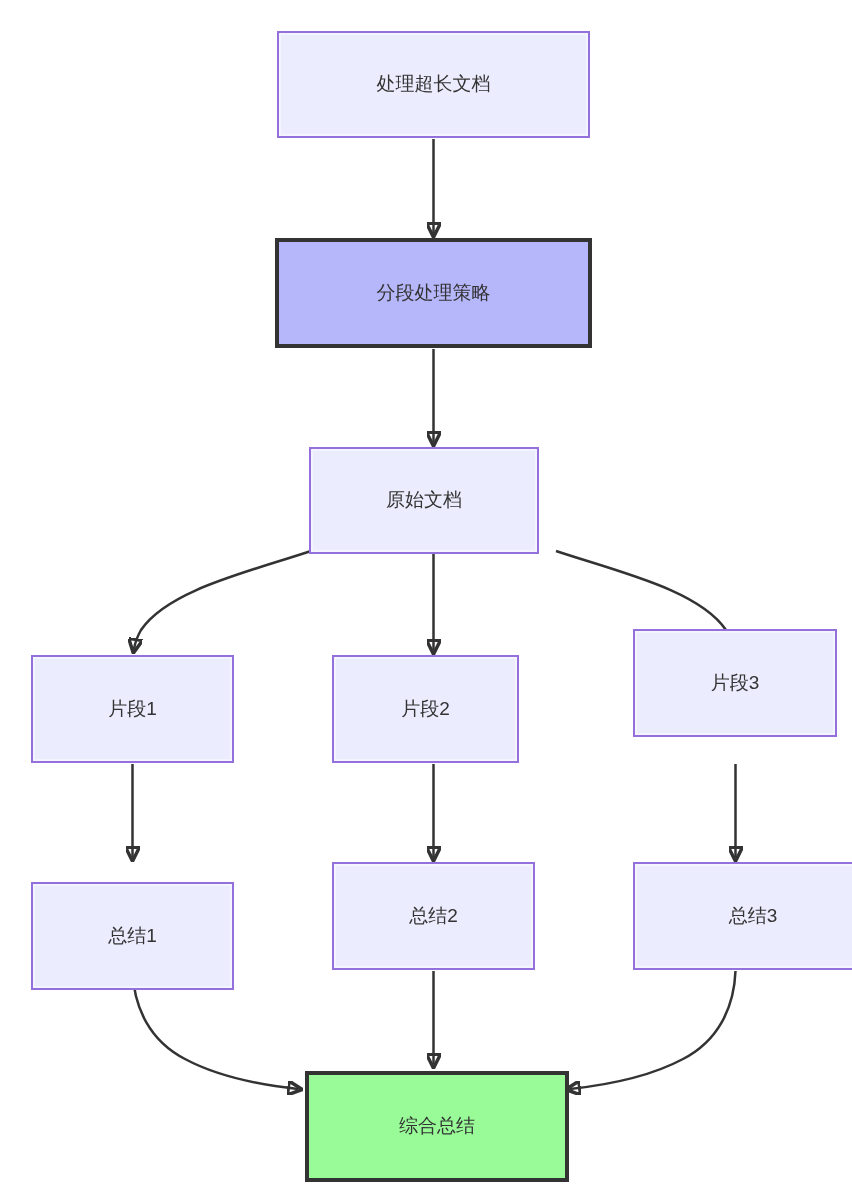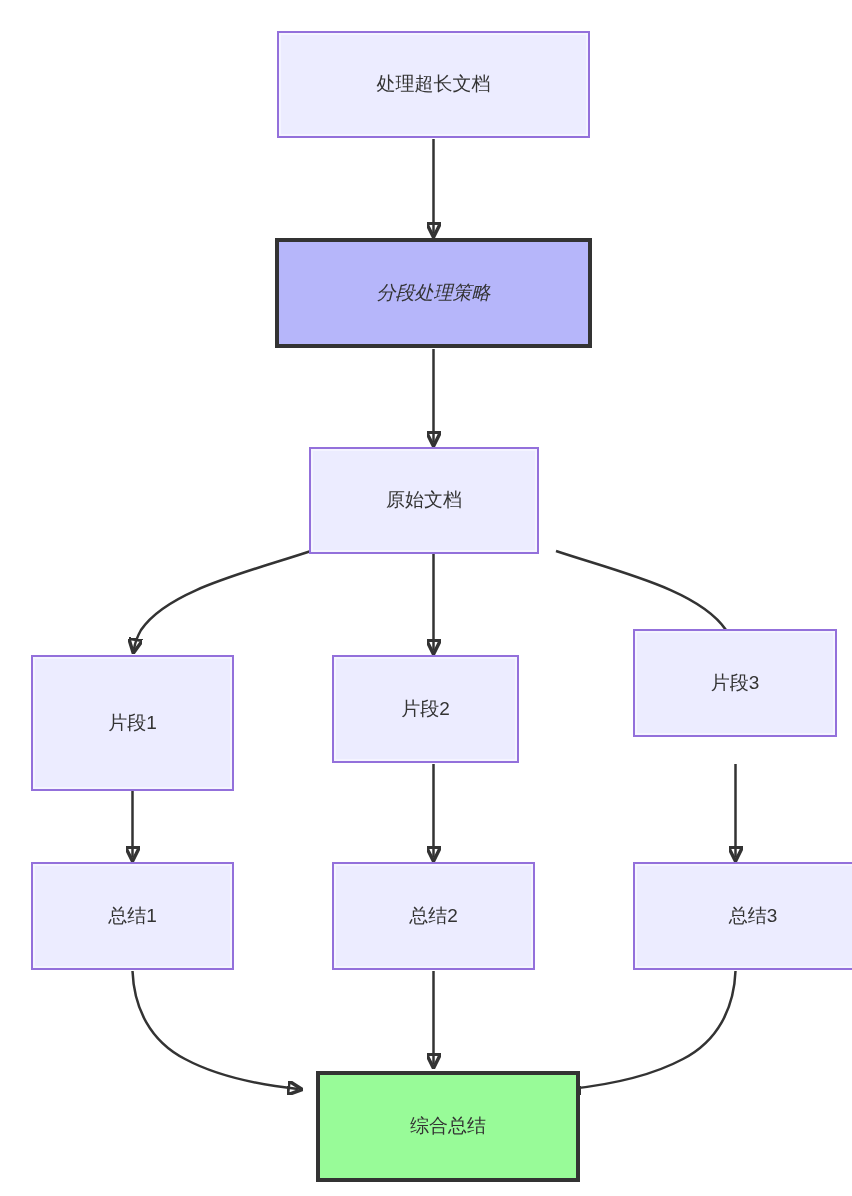--- a/index.html
+++ b/index.html
@@ -44,21 +44,20 @@
     color: var(--text-color);
     background: var(--node-fill);
     border: 2px solid var(--node-border);
   }
   .node.light {
     box-shadow: inset 0 0 0 2px rgba(255,255,255,0.45);
   }
   .node.emphasis {
     background: var(--emphasis-fill);
     border: 4px solid var(--strong-border);
-    font-style: italic;
   }
   .node.success {
     background: var(--success-fill);
     border: 4px solid var(--strong-border);
   }
   .node-label { display: inline-block; line-height: 1.3; }
 </style>
 </head>
 <body>
 
@@ -88,41 +87,41 @@
   </div>
 
   <div class="node emphasis" style="left:275px;top:238px;width:317px;height:110px">
     <span class="node-label">分段处理策略</span>
   </div>
 
   <div class="node light" style="left:309px;top:447px;width:230px;height:107px">
     <span class="node-label">原始文档</span>
   </div>
 
-  <div class="node light" style="left:31px;top:655px;width:203px;height:136px">
+  <div class="node light" style="left:31px;top:655px;width:203px;height:108px">
     <span class="node-label">片段1</span>
   </div>
 
   <div class="node light" style="left:332px;top:655px;width:187px;height:108px">
     <span class="node-label">片段2</span>
   </div>
 
   <div class="node light" style="left:633px;top:629px;width:204px;height:108px">
     <span class="node-label">片段3</span>
   </div>
 
-  <div class="node light" style="left:31px;top:862px;width:203px;height:108px">
+  <div class="node light" style="left:31px;top:882px;width:203px;height:108px">
     <span class="node-label">总结1</span>
   </div>
 
   <div class="node light" style="left:332px;top:862px;width:203px;height:108px">
     <span class="node-label">总结2</span>
   </div>
 
   <div class="node light" style="left:633px;top:862px;width:240px;height:108px">
     <span class="node-label">总结3</span>
   </div>
 
-  <div class="node success" style="left:316px;top:1071px;width:264px;height:111px">
+  <div class="node success" style="left:305px;top:1071px;width:264px;height:111px">
     <span class="node-label">综合总结</span>
   </div>
 
 </div>
 
 </body></html>

